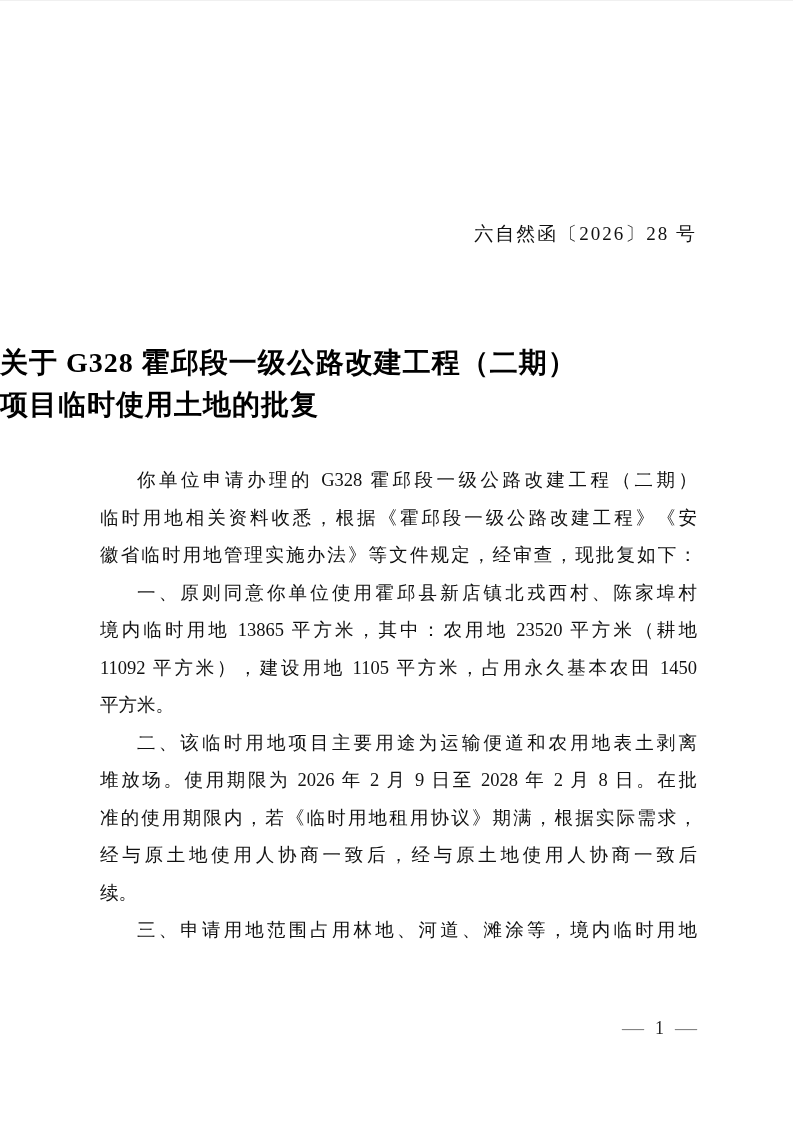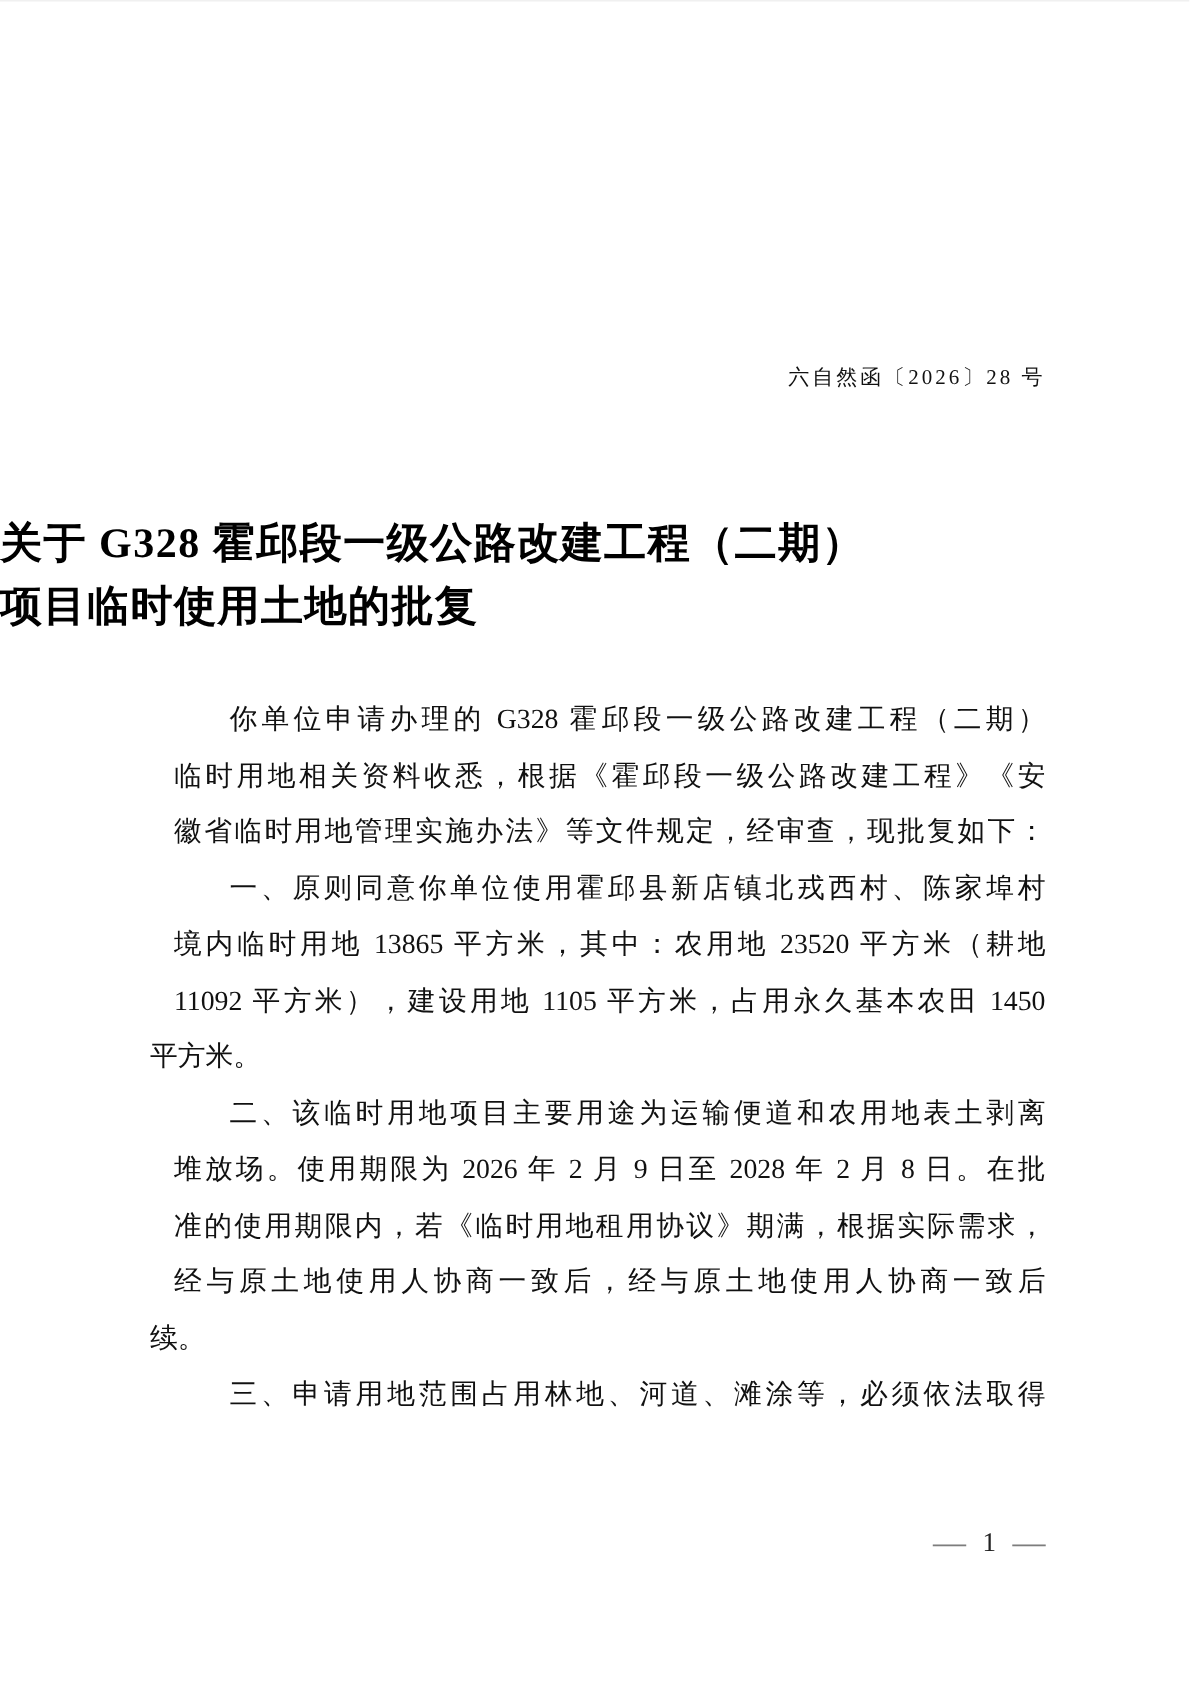--- a/index.html
+++ b/index.html
@@ -13,23 +13,23 @@
     height: 1122px;
     margin: 0 auto;
     background: #ffffff;
     color: #111111;
     font-family: "Liberation Serif", "DejaVu Serif", serif;
     overflow: hidden;
     border-top: 1px solid #f0f0f0;
   }
   .doc-number {
     position: absolute;
-    top: 242px;
+    top: 220px;
     right: 96px;
-    font-size: 14px;
+    font-size: 19px;
     letter-spacing: 2px;
     white-space: nowrap;
     color: #111111;
   }
   .doc-title {
     position: absolute;
     top: 341px;
     left: 0;
     width: 100%;
     margin: 0;
@@ -54,21 +54,20 @@
   .line {
     height: 37.5px;
     line-height: 37.5px;
     overflow: hidden;
     white-space: nowrap;
   }
   .line.flush {
     white-space: normal;
     text-align: justify;
     text-align-last: justify;
-    margin-left: 16px;
   }
   .line.indent {
     text-indent: 2em;
   }
   .page-footer {
     position: absolute;
     top: 1013px;
     right: 96px;
     height: 28px;
     display: flex;
@@ -105,21 +104,21 @@
     <div class="line flush">徽省临时用地管理实施办法》等文件规定，经审查，现批复如下：</div>
     <div class="line flush indent">一、原则同意你单位使用霍邱县新店镇北戎西村、陈家埠村</div>
     <div class="line flush">境内临时用地 13865 平方米，其中：农用地 23520 平方米（耕地</div>
     <div class="line flush">11092 平方米），建设用地 1105 平方米，占用永久基本农田 1450</div>
     <div class="line">平方米。</div>
     <div class="line flush indent">二、该临时用地项目主要用途为运输便道和农用地表土剥离</div>
     <div class="line flush">堆放场。使用期限为 2026 年 2 月 9 日至 2028 年 2 月 8 日。在批</div>
     <div class="line flush">准的使用期限内，若《临时用地租用协议》期满，根据实际需求，</div>
     <div class="line flush">经与原土地使用人协商一致后，经与原土地使用人协商一致后</div>
     <div class="line">续。</div>
-    <div class="line flush indent">三、申请用地范围占用林地、河道、滩涂等，必须依法取得</div>
+    <div class="line flush indent">三、申请用地范围占用林地、河道、滩涂等，境内临时用地</div>
   </div>
 
   <div class="page-footer">
     <span class="footer-dash">—</span>
     <span class="footer-num">1</span>
     <span class="footer-dash">—</span>
   </div>
 
 </div>
 

